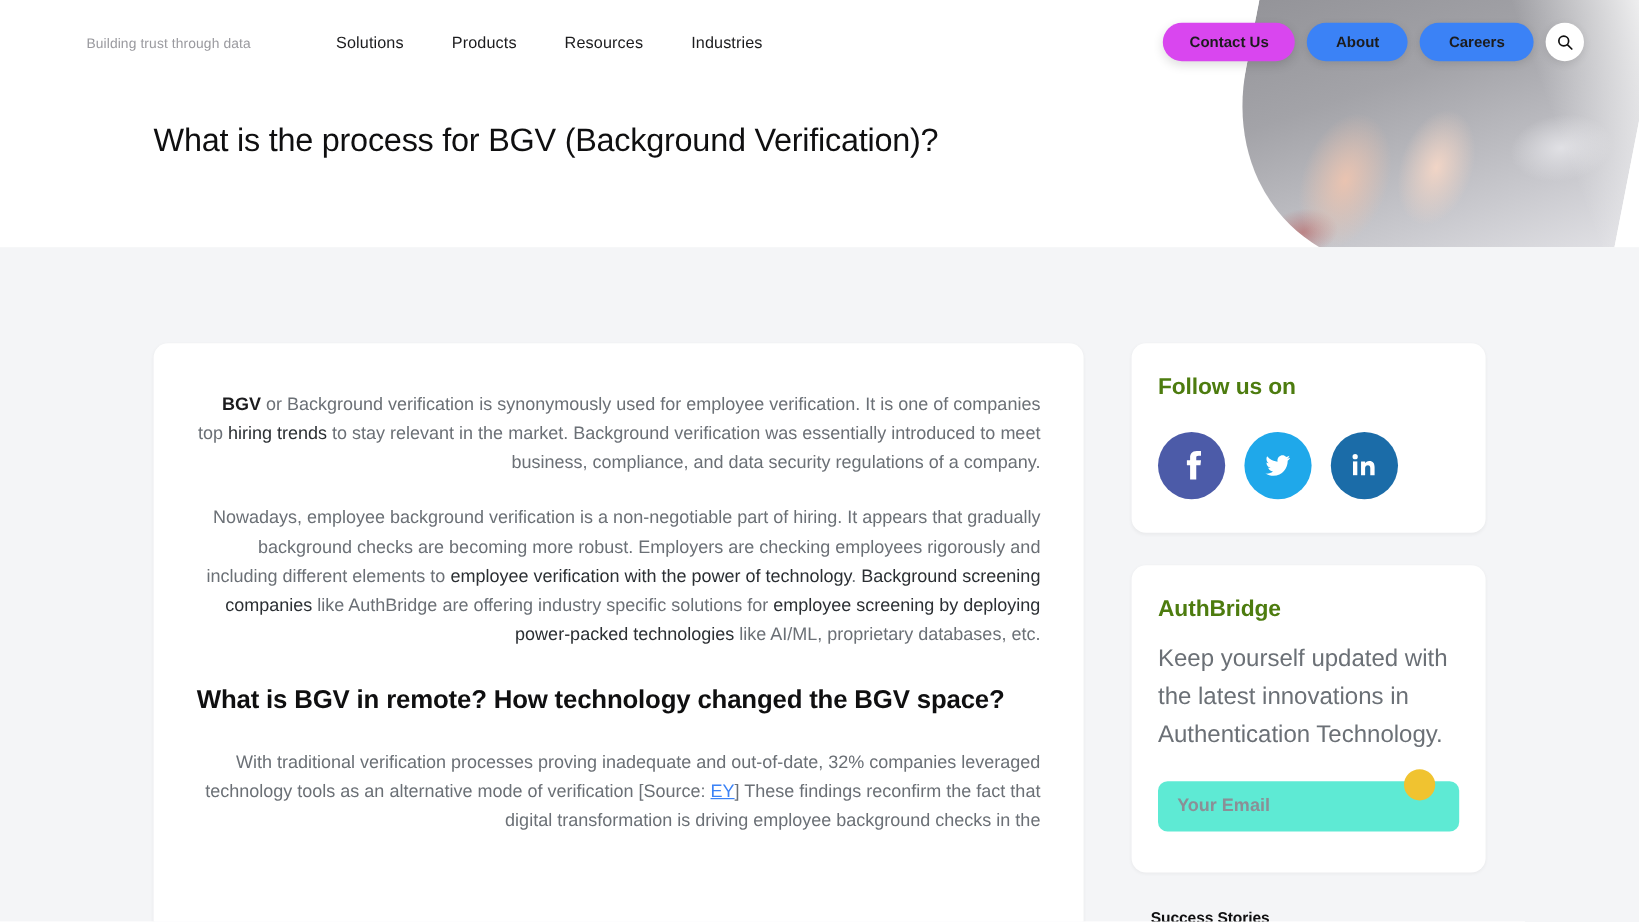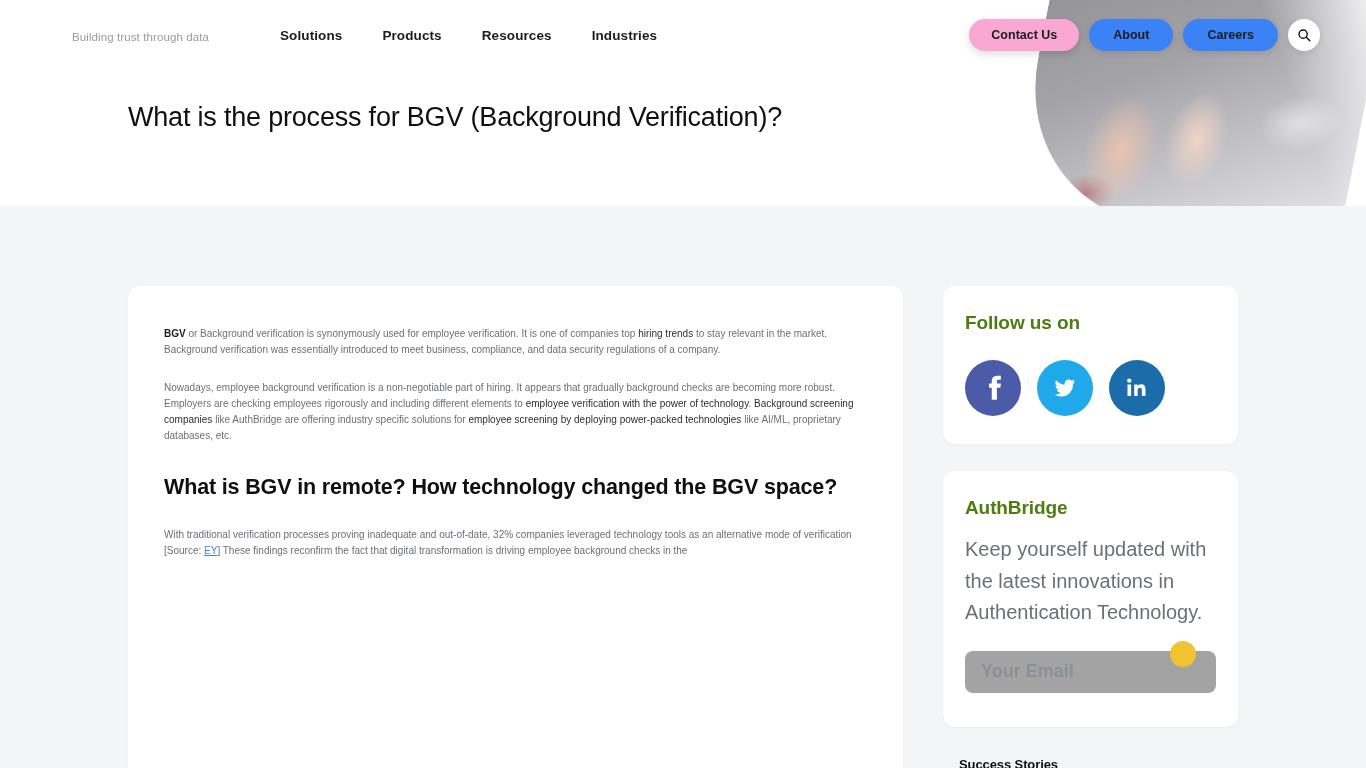--- a/index.html
+++ b/index.html
@@ -75,30 +75,30 @@
   }
   .logo-dots { position: absolute; left: 56px; top: -5px; display: flex; gap: 3px; }
   .logo-dots i { width: 3px; height: 3px; border-radius: 50%; background: #4fc3d9; display:block;}
   .logo-tag {
     font-size: 11.5px; color: #9a9a9f; letter-spacing: 0.1px;
     margin-top: 3px; margin-left: 24px;
   }
 
   .nav-links { display: flex; align-items: center; margin-left: 54px; gap: 40px; }
   .nav-link {
-    font-size: 13.5px; font-weight: 700; color: #1c1c1e;
+    font-size: 13.5px; font-weight: 400; color: #1c1c1e;
     letter-spacing: 0.1px; cursor: pointer; white-space: nowrap;
   }
 
   .nav-right {
     margin-left: auto; display: flex; align-items: center; gap: 10px;
     padding-right: 46px;
   }
   .btn-contact {
-    background: #f9a8d4; color: #1c1c1e;
+    background: #d946ef; color: #1c1c1e;
     font-size: 12.5px; font-weight: 700;
     padding: 9px 22px; border-radius: 20px; border: none;
     cursor: pointer; white-space: nowrap;
     box-shadow: 0 3px 9px rgba(0,0,0,0.14);
   }
   .btn-pill {
     background: #3b82f6; color: #1c1c1e;
     font-size: 12.5px; font-weight: 600;
     padding: 9px 24px; border-radius: 20px; border: none;
     cursor: pointer; white-space: nowrap;
@@ -137,24 +137,25 @@
   .article-card {
     width: 775px;
     background: #ffffff;
     border-radius: 12px;
     padding: 40px 0 0 0;
     min-height: 490px;
     box-shadow: 0 1px 3px rgba(0,0,0,0.045);
   }
   .article-inner { padding: 0 36px 0 36px; }
   .para {
-    font-size: 10px;
+    font-size: 15px;
     line-height: 1.61;
     color: #6b7076;
     margin-bottom: 22px;
+    text-align: right;
   }
   .para b { color: #1c1c1e; font-weight: 700; }
   .para .lnk { color: #2b2f33; text-decoration: none; }
   .para .lnk-u { color: #3b82f6; text-decoration: underline; }
   .h2 {
     font-size: 21.5px; font-weight: 700; color: #0f0f10;
     line-height: 1.32; margin: 28px 0 26px 0;
     letter-spacing: -0.15px;
   }
 
@@ -180,24 +181,24 @@
 
   .newsletter-card { margin-top: 27px; position: relative; padding-bottom: 34px; }
   .news-desc {
     font-size: 20px; line-height: 1.58; color: #6b7076;
     margin-top: 15px;
   }
   .email-wrap { margin-top: 22px; position: relative; }
   .email-input {
     width: 100%; height: 42px;
     border: none; outline: none;
-    background: #a3a3a3;
+    background: #5eead4;
     border-radius: 8px;
     padding: 0 16px;
-    font-size: 18px;
+    font-size: 15px;
     font-family: "Liberation Sans", sans-serif;
     color: #3a3d42;
   }
   .email-input::placeholder { color: #8b8f96; font-weight: 600; }
   .yellow-dot {
     position: absolute;
     right: 20px; top: -10px;
     width: 26px; height: 26px; border-radius: 50%;
     background: #f0c330;
     z-index: 1;

